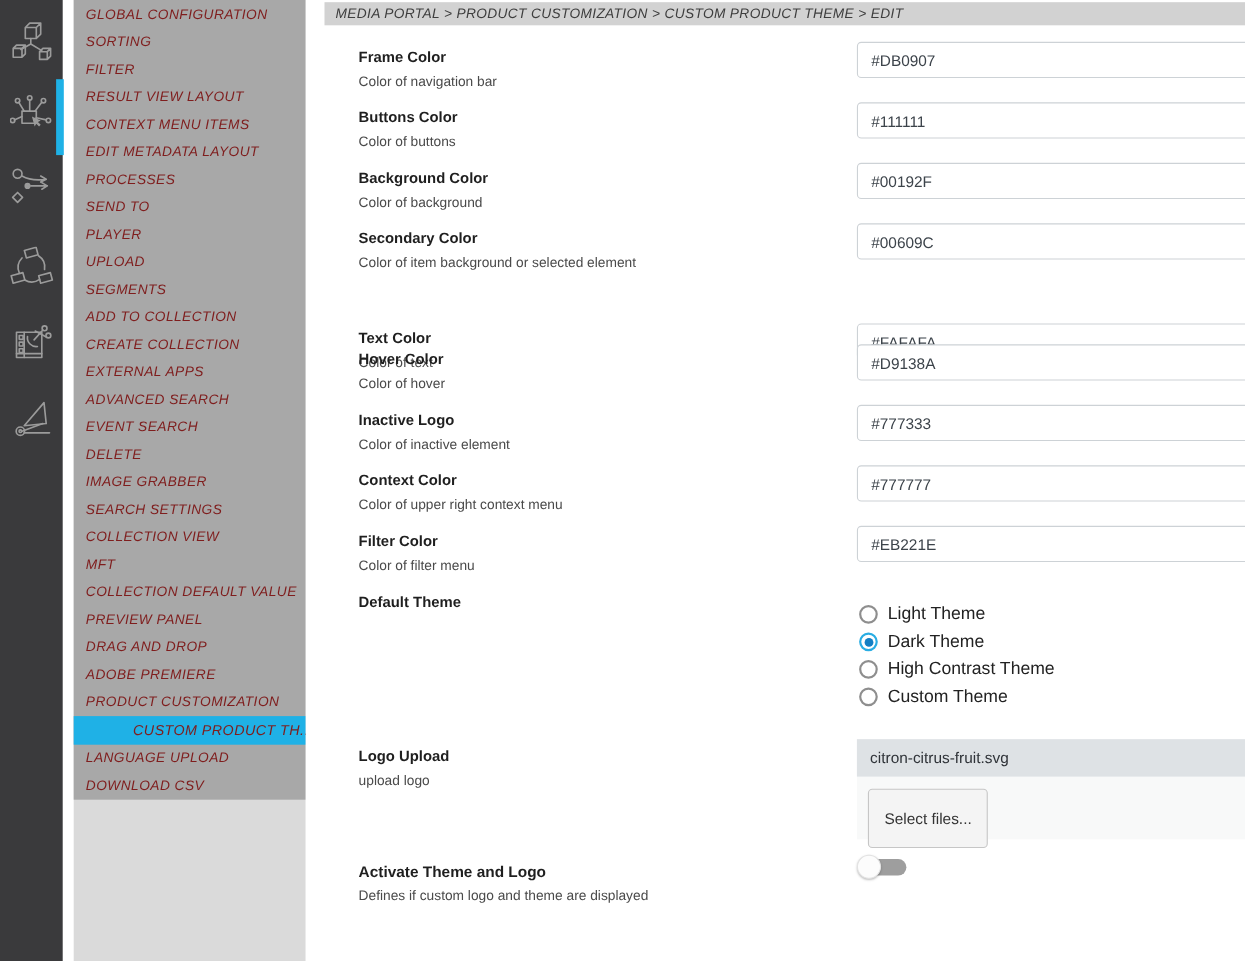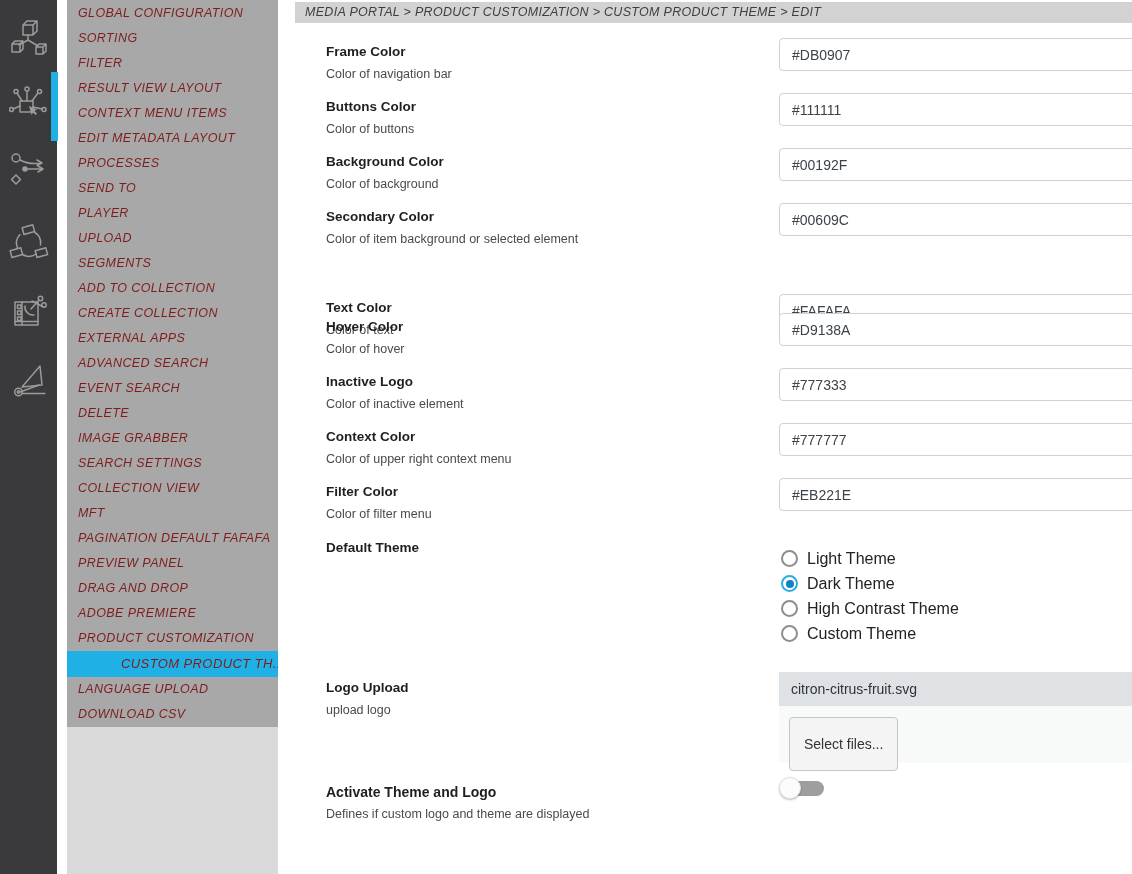--- a/index.html
+++ b/index.html
@@ -150,21 +150,21 @@
       <li><span>ADD TO COLLECTION</span></li>
       <li><span>CREATE COLLECTION</span></li>
       <li><span>EXTERNAL APPS</span></li>
       <li><span>ADVANCED SEARCH</span></li>
       <li><span>EVENT SEARCH</span></li>
       <li><span>DELETE</span></li>
       <li><span>IMAGE GRABBER</span></li>
       <li><span>SEARCH SETTINGS</span></li>
       <li><span>COLLECTION VIEW</span></li>
       <li><span>MFT</span></li>
-      <li><span>PAGINATION DEFAULT FAFAFA</span></li>
+      <li><span>COLLECTION DEFAULT VALUE</span></li>
       <li><span>PREVIEW PANEL</span></li>
       <li><span>DRAG AND DROP</span></li>
       <li><span>ADOBE PREMIERE</span></li>
       <li><span>PRODUCT CUSTOMIZATION</span></li>
       <li class="active"><span>CUSTOM PRODUCT TH...</span></li>
       <li><span>LANGUAGE UPLOAD</span></li>
       <li><span>DOWNLOAD CSV</span></li>
     </ul>
 </div>
 <div id="sidebar-scroll-track"></div>

